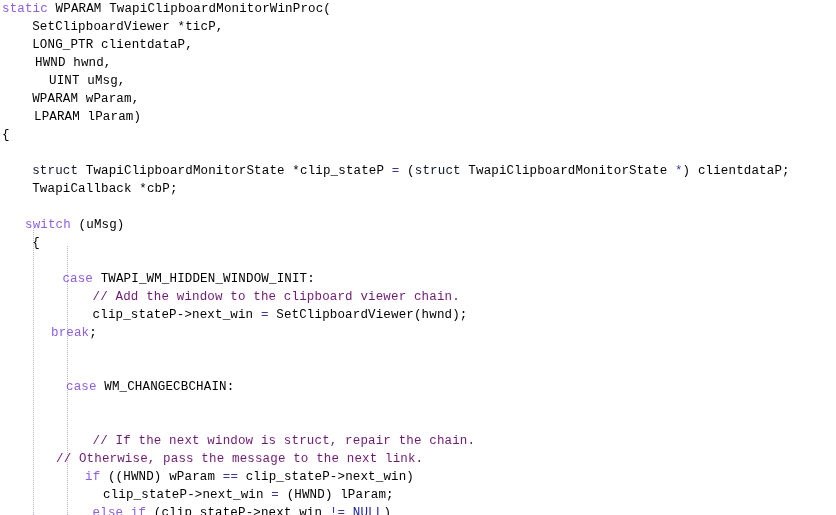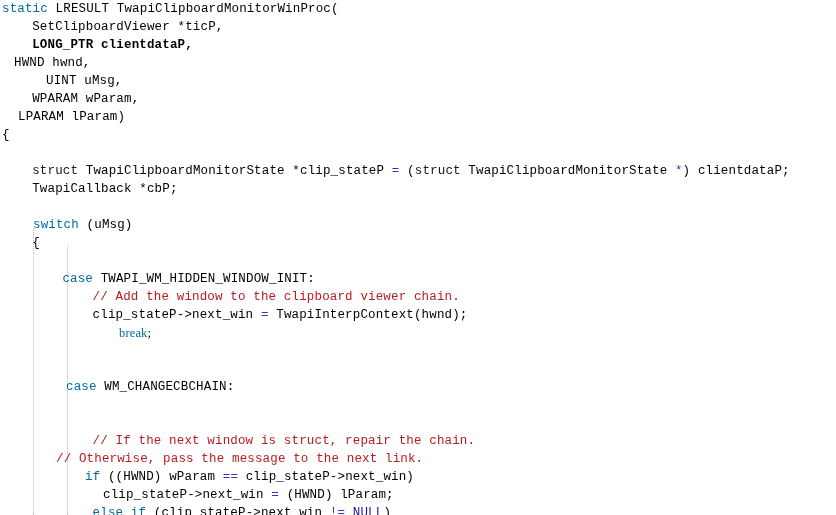--- a/index.html
+++ b/index.html
@@ -41,55 +41,55 @@
   .line {
     height: 18px;
     line-height: 18px;
     white-space: pre;
     font-size: 12.5px;
     font-family: "Liberation Mono", "DejaVu Sans Mono", monospace;
     color: #000000;
     letter-spacing: 0.15px;
   }
   .tok { white-space: pre; }
-  .t-kw    { color: #0369a1; margin-top: 14px; }
+  .t-kw    { color: #8b5cf6; margin-top: 14px; }
   .t-kw2   { color: #0f172a; }
-  .t-cmt   { color: #b91c1c; }
+  .t-cmt   { color: #701a75; }
   .t-pln   { color: #000000; }
   .t-op    { color: #3333bb; }
   .t-const { color: #1a1aa8; }
 </style>
 </head>
 <body>
 
 <div id="code-viewer">
   <div class="indent-guides">
       <div class="guide" style="left: 33px; top: 228px; height: 287px; border-left-color: rgb(185, 185, 196);"></div>
       <div class="guide" style="left: 67px; top: 246px; height: 269px; border-left-color: rgb(185, 185, 196);"></div>
     </div>
   <div class="code-lines">
-      <div class="line" style="padding-left: 2px;"><span class="tok t-kw">static</span><span class="tok t-pln"> LRESULT TwapiClipboardMonitorWinProc(</span></div>
+      <div class="line" style="padding-left: 2px;"><span class="tok t-kw">static</span><span class="tok t-pln"> WPARAM TwapiClipboardMonitorWinProc(</span></div>
       <div class="line" style="padding-left: 32.2px;"><span class="tok t-pln">SetClipboardViewer *ticP,</span></div>
-      <div class="line" style="padding-left: 32.2px; font-weight: bold;"><span class="tok t-pln">LONG_PTR clientdataP,</span></div>
-      <div class="line" style="padding-left: 14px;"><span class="tok t-pln">HWND hwnd,</span></div>
-      <div class="line" style="padding-left: 46px;"><span class="tok t-pln">UINT uMsg,</span></div>
+      <div class="line" style="padding-left: 32.2px;"><span class="tok t-pln">LONG_PTR clientdataP,</span></div>
+      <div class="line" style="padding-left: 35px;"><span class="tok t-pln">HWND hwnd,</span></div>
+      <div class="line" style="padding-left: 17px; margin-left: 32px;"><span class="tok t-pln">UINT uMsg,</span></div>
       <div class="line" style="padding-left: 32.2px;"><span class="tok t-pln">WPARAM wParam,</span></div>
-      <div class="line" style="padding-left: 18px;"><span class="tok t-pln">LPARAM lParam)</span></div>
+      <div class="line" style="padding-left: 34px;"><span class="tok t-pln">LPARAM lParam)</span></div>
       <div class="line" style="padding-left: 2px;"><span class="tok t-pln">{</span></div>
       <div class="line" style="padding-left: 2px;">&nbsp;</div>
       <div class="line" style="padding-left: 32.2px;"><span class="tok t-kw2">struct</span><span class="tok t-pln"> TwapiClipboardMonitorState *clip_stateP </span><span class="tok t-op">=</span><span class="tok t-pln"> (</span><span class="tok t-kw2">struct</span><span class="tok t-pln"> TwapiClipboardMonitorState </span><span class="tok t-op">*</span><span class="tok t-pln">) clientdataP;</span></div>
       <div class="line" style="padding-left: 32.2px;"><span class="tok t-pln">TwapiCallback *cbP;</span></div>
       <div class="line" style="padding-left: 2px;">&nbsp;</div>
-      <div class="line" style="padding-left: 33px;"><span class="tok t-kw">switch</span><span class="tok t-pln"> (uMsg)</span></div>
+      <div class="line" style="padding-left: 25px;"><span class="tok t-kw">switch</span><span class="tok t-pln"> (uMsg)</span></div>
       <div class="line" style="padding-left: 32.2px;"><span class="tok t-pln">{</span></div>
       <div class="line" style="padding-left: 2px;">&nbsp;</div>
       <div class="line" style="padding-left: 62.4px;"><span class="tok t-kw">case</span><span class="tok t-pln"> TWAPI_WM_HIDDEN_WINDOW_INIT:</span></div>
       <div class="line" style="padding-left: 92.6px;"><span class="tok t-cmt">// Add the window to the clipboard viewer chain.</span></div>
-      <div class="line" style="padding-left: 92.6px;"><span class="tok t-pln">clip_stateP-&gt;next_win </span><span class="tok t-op">=</span><span class="tok t-pln"> TwapiInterpContext(hwnd);</span></div>
-      <div class="line" style="padding-left: 119px; font-family: Liberation Serif, serif;"><span class="tok t-kw">break</span><span class="tok t-pln">;</span></div>
+      <div class="line" style="padding-left: 92.6px;"><span class="tok t-pln">clip_stateP-&gt;next_win </span><span class="tok t-op">=</span><span class="tok t-pln"> SetClipboardViewer(hwnd);</span></div>
+      <div class="line" style="padding-left: 51px;"><span class="tok t-kw">break</span><span class="tok t-pln">;</span></div>
       <div class="line" style="padding-left: 2px;">&nbsp;</div>
       <div class="line" style="padding-left: 2px;">&nbsp;</div>
       <div class="line" style="padding-left: 66px;"><span class="tok t-kw">case</span><span class="tok t-pln"> WM_CHANGECBCHAIN:</span></div>
       <div class="line" style="padding-left: 2px;">&nbsp;</div>
       <div class="line" style="padding-left: 2px;">&nbsp;</div>
       <div class="line" style="padding-left: 92.6px;"><span class="tok t-cmt">// If the next window is struct, repair the chain.</span></div>
       <div class="line" style="padding-left: 56px;"><span class="tok t-cmt">// Otherwise, pass the message to the next link.</span></div>
       <div class="line" style="padding-left: 85px;"><span class="tok t-kw">if</span><span class="tok t-pln"> ((HWND) wParam </span><span class="tok t-op">==</span><span class="tok t-pln"> clip_stateP-&gt;next_win)</span></div>
       <div class="line" style="padding-left: 103px;"><span class="tok t-pln">clip_stateP-&gt;next_win </span><span class="tok t-op">=</span><span class="tok t-pln"> (HWND) lParam;</span></div>
       <div class="line" style="padding-left: 92.6px;"><span class="tok t-kw">else</span><span class="tok t-pln"> </span><span class="tok t-kw">if</span><span class="tok t-pln"> (clip_stateP-&gt;next_win </span><span class="tok t-op">!=</span><span class="tok t-pln"> </span><span class="tok t-const">NULL</span><span class="tok t-pln">)</span></div>

